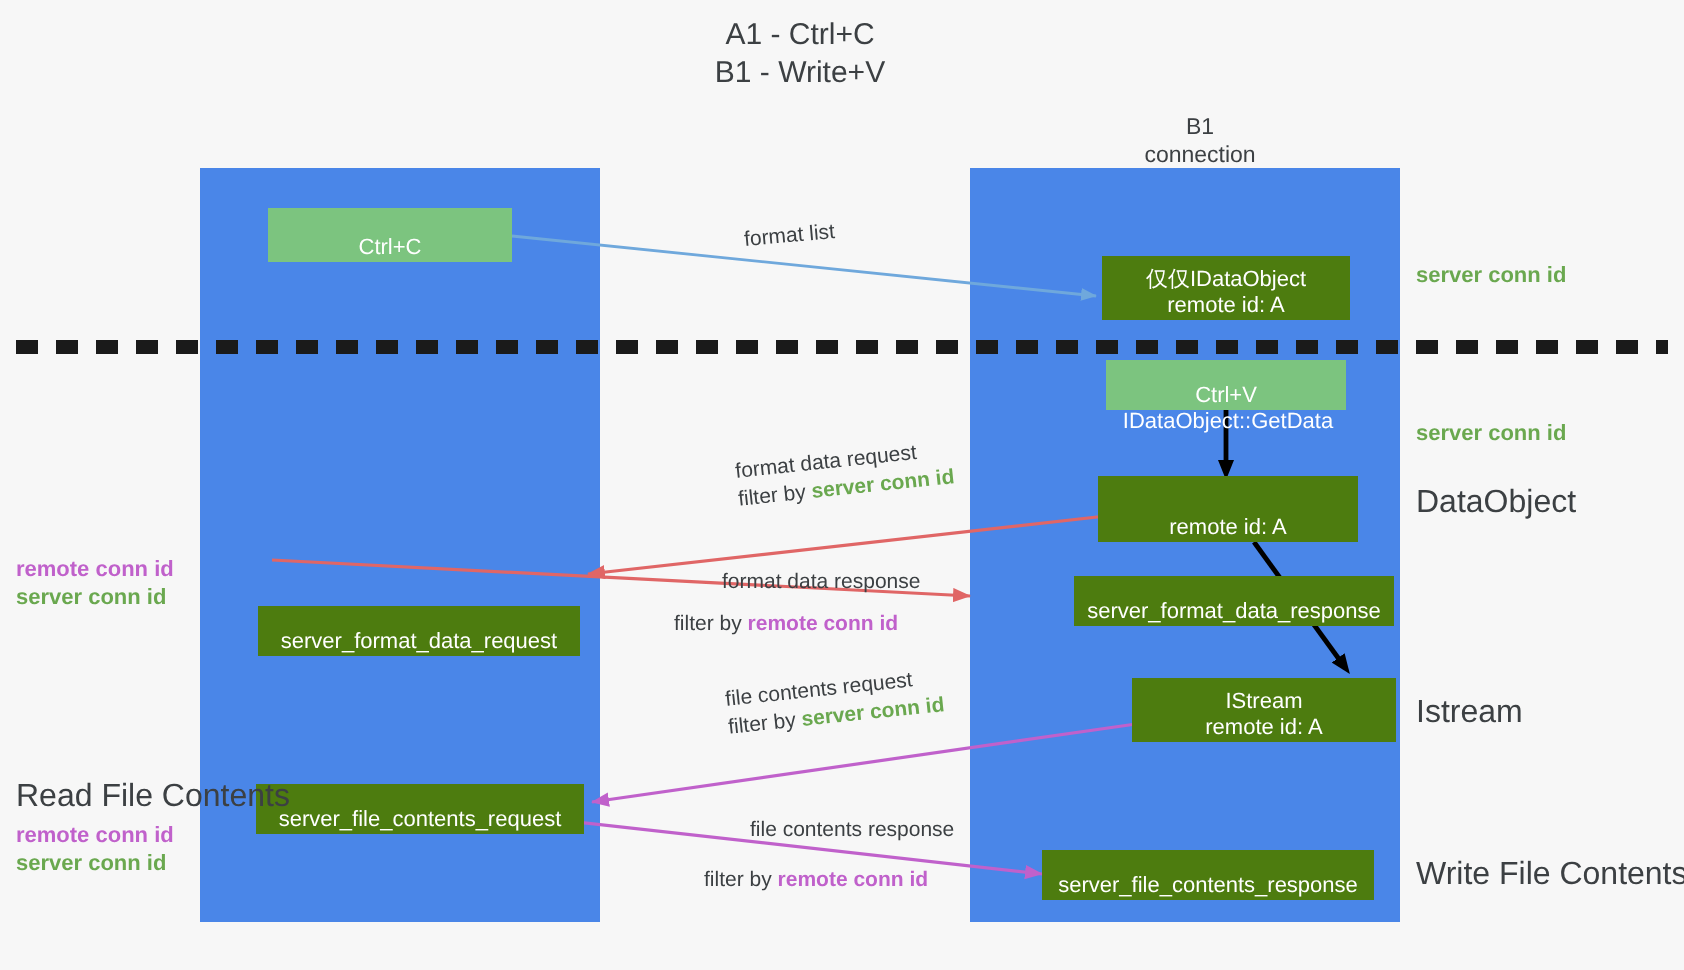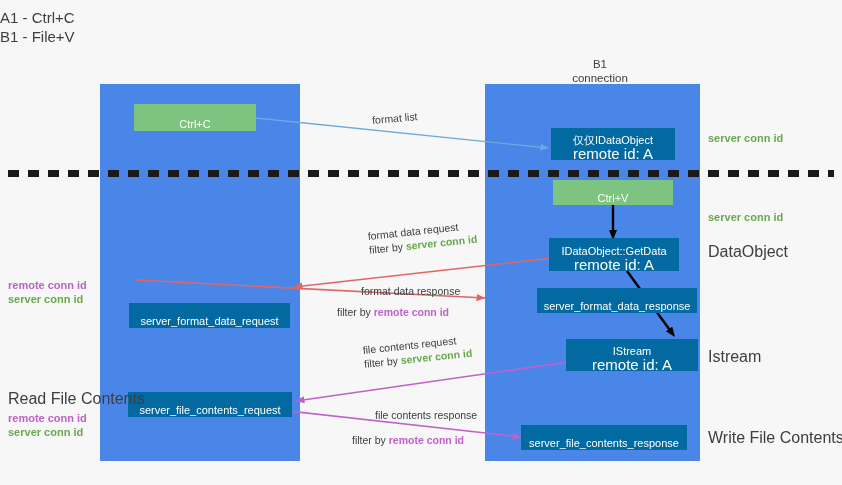--- a/index.html
+++ b/index.html
@@ -19,20 +19,21 @@
     left: 0; top: 0;
     width: 842px;
     height: 485px;
   }
   .abs { position: absolute; }
 
   
   .title {
     left: 0; top: 8px;
     width: 800px;
+    text-align: center;
     font-size: 15px;
     color: #3c4043;
     line-height: 19px;
   }
 
   
   .col-head {
     text-align: center;
     font-size: 11.5px;
     color: #3c4043;
@@ -50,22 +51,22 @@
     display: flex;
     flex-direction: column;
     align-items: center;
     justify-content: flex-end;
     color: #ffffff;
     font-size: 11px;
     line-height: 13px;
     text-align: center;
   }
   .node.green { background: #7cc47f; }
-  .node.orange { background: #0369a1; }
-  .node .l2 { font-size: 15px; }
+  .node.orange { background: #4d7c0f; }
+  .node .l2 { font-size: 11px; }
 
   
   .edge-label {
     font-size: 10.5px;
     color: #3c4043;
     white-space: nowrap;
     line-height: 14px;
   }
   .g { color: #6aa84f; font-weight: bold; }
   .m { color: #c061cb; font-weight: bold; }
@@ -82,21 +83,21 @@
   .side-stack { line-height: 14px; }
   svg { display: block; overflow: visible; }
 </style>
 </head>
 <body>
 
 <div id="stage">
 
   <div class="abs title">
     <div>A1 - Ctrl+C</div>
-    <div>B1 - File+V</div>
+    <div>B1 - Write+V</div>
   </div>
 
   <div class="abs col-head" style="left:130px; top:58px; width:140px;margin-top:46px;">
     <div>A1</div>
     <div>remote</div>
   </div>
   <div class="abs col-head" style="left:530px; top:58px; width:140px;">
     <div>B1</div>
     <div>connection</div>
   </div>
@@ -143,21 +144,21 @@
 
   <div class="abs node orange" style="left:551px; top:128px; width:124px; height:32px;">
     <div>仅仅IDataObject</div>
     <div class="l2">remote id: A</div>
   </div>
 
   <div class="abs node green" style="left:553px; top:180px; width:120px; height:25px;">
     <div>Ctrl+V</div>
   </div>
 
-  <div class="abs node orange" style="left:549px; top:238px; width:130px; height:33px;">
+  <div class="abs node orange" style="left:549px; top:238px; width:130px; height:33px;gap:40px;">
     <div>IDataObject::GetData</div>
     <div class="l2">remote id: A</div>
   </div>
 
   <div class="abs node orange" style="left:566px; top:339px; width:132px; height:32px;">
     <div>IStream</div>
     <div class="l2">remote id: A</div>
   </div>
 
   <div class="abs node orange" style="left:129px; top:278px; width:161px; height:25px;margin-top:25px;">

